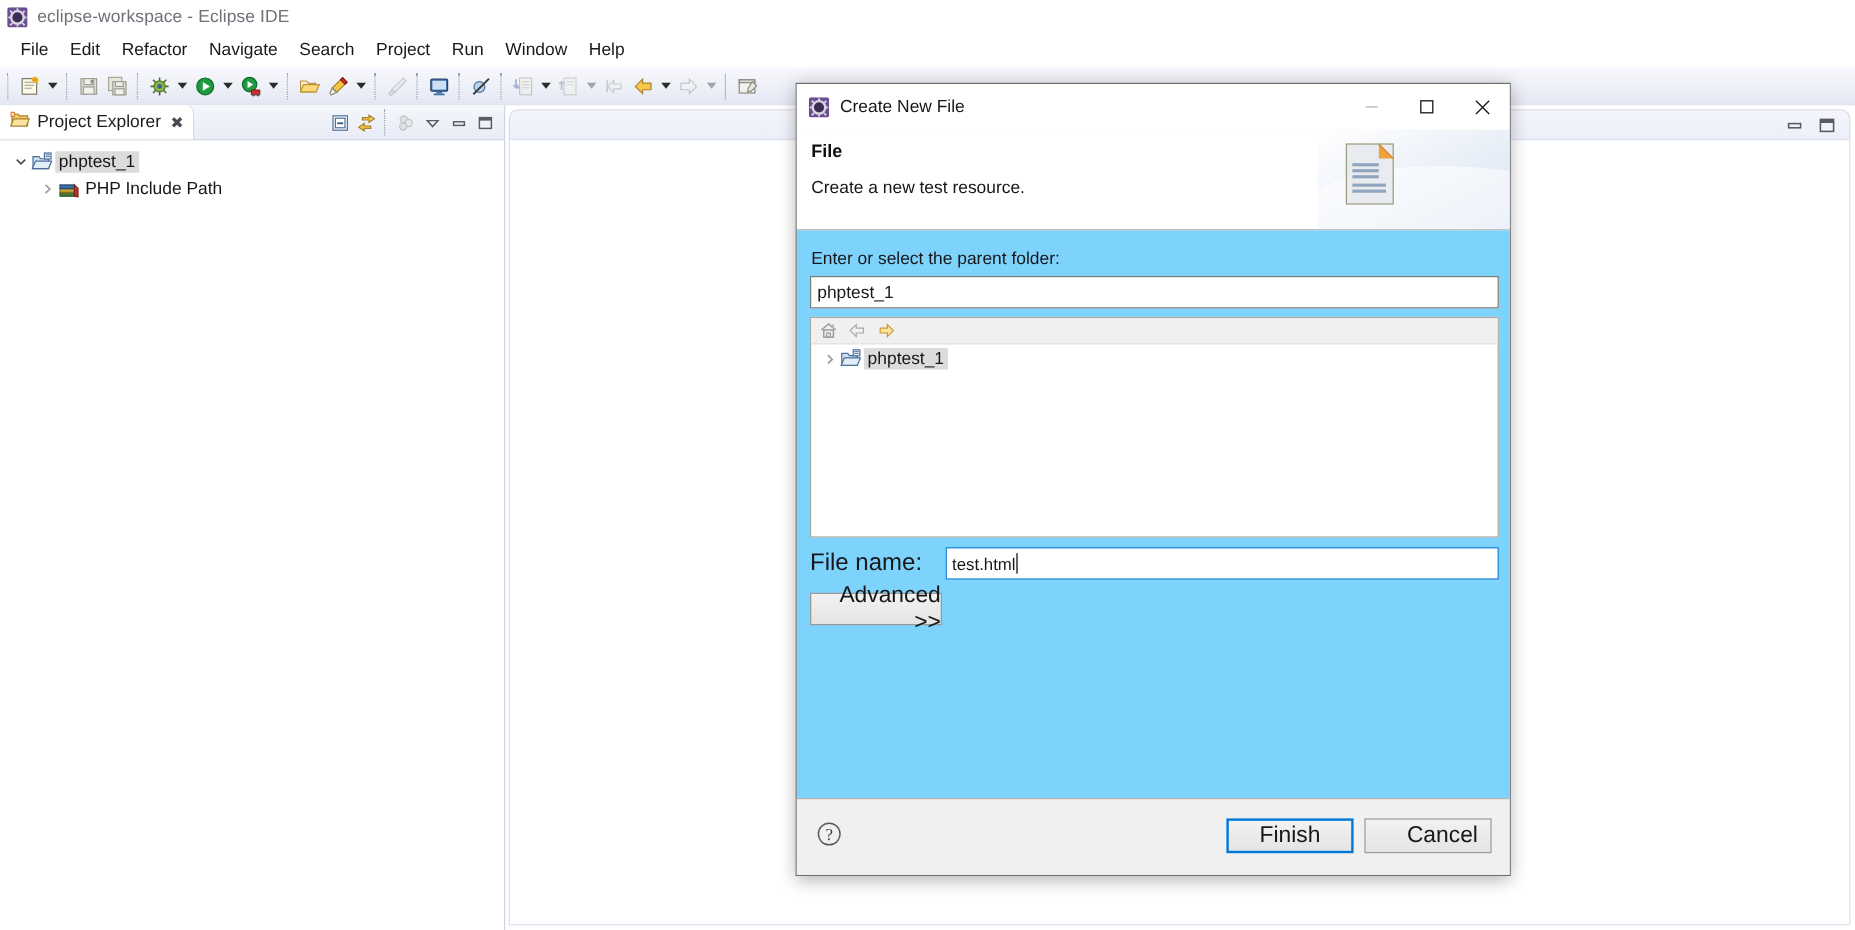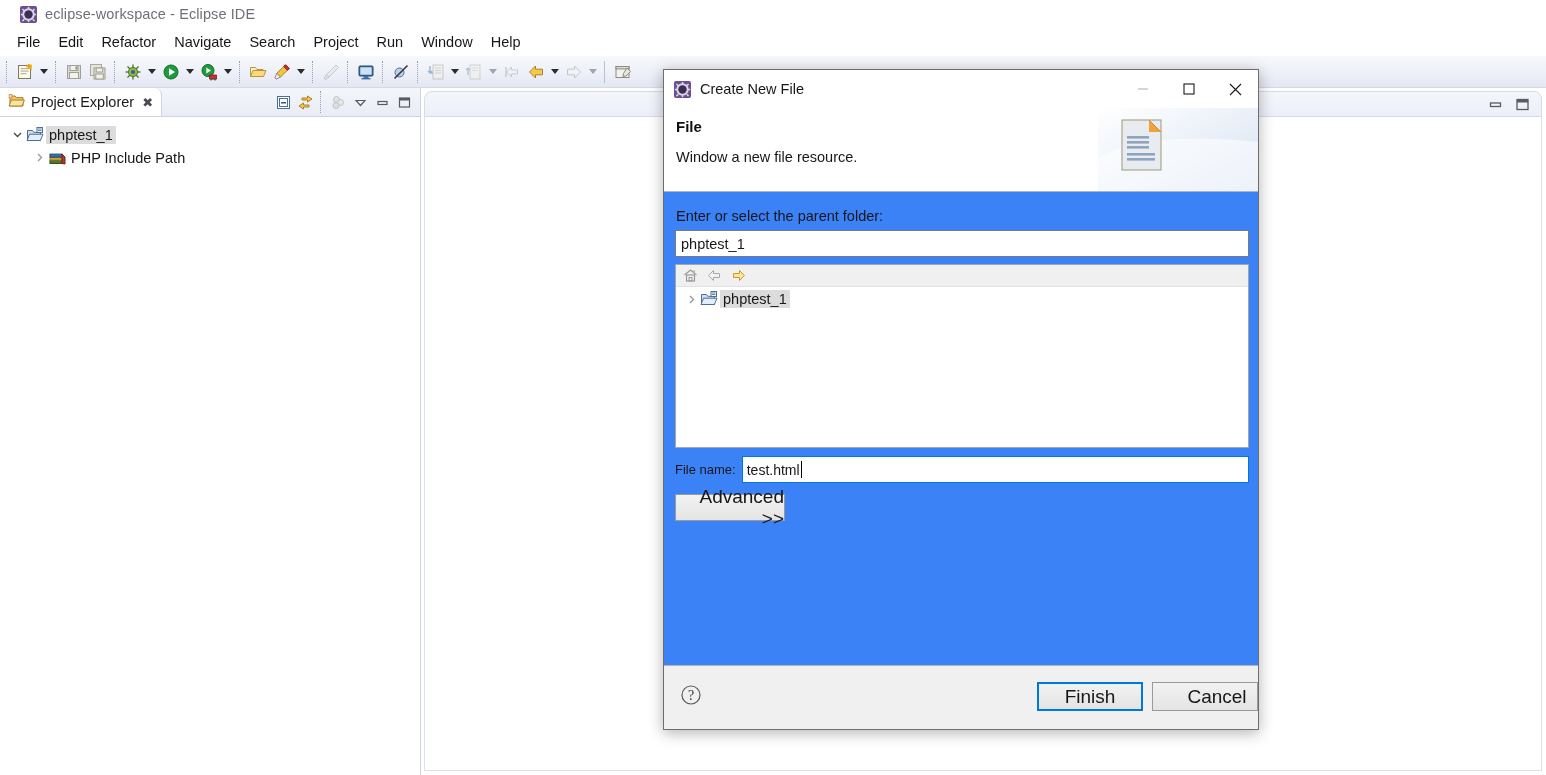--- a/index.html
+++ b/index.html
@@ -21,21 +21,21 @@
   }
 
   
   .titlebar {
     position: absolute;
     left: 0; top: 0;
     width: 1546px; height: 28px;
     background: #ffffff;
     display: flex;
     align-items: center;
-    padding-left: 20px;
+    padding-left: 6px;
     box-sizing: border-box;
   }
   .title-icon {
     width: 17px; height: 17px;
     margin-right: 8px;
     flex: 0 0 auto;
   }
   .title-text {
     font-size: 14.5px;
     color: #6f6f78;
@@ -275,21 +275,21 @@
     color: #17171a;
   }
   .dlg-h-art {
     position: absolute;
     right: 0; top: 0;
     width: 160px; height: 83px;
   }
 
   .dlg-body {
     flex: 1 1 auto;
-    background: #3b82f6;
+    background: #7dd3fc;
     position: relative;
     padding: 0 10px;
     box-sizing: border-box;
   }
   .lbl {
     font-size: 14.5px; color: #17171a;
   }
   .field-label { position:absolute; left:12px; top:16px; }
   .parent-input {
     position: absolute;
@@ -329,21 +329,21 @@
     font-size: 14.5px;
     color: #17171a;
   }
 
   .filename-row {
     position: absolute;
     left: 11px; top: 264px;
     width: 574px; height: 27px;
     display: flex; align-items: center;
   }
-  .filename-label { font-size:13px;color:#17171a;margin-right:6px;white-space:nowrap; }
+  .filename-label { font-size:20px;color:#17171a;margin-right:20px;white-space:nowrap; }
   .filename-input {
     flex: 1 1 auto;
     height: 27px;
     background: #ffffff;
     border: 1px solid #0078d7;
     box-sizing: border-box;
     display: flex; align-items: center;
     padding-left: 4px;
     font-size: 14px;
     color: #17171a;
@@ -376,21 +376,21 @@
     border-top: 1px solid #b4b4b4;
     position: relative;
   }
   .help-btn {
     position: absolute;
     left: 16px; top: 18px;
     width: 22px; height: 22px;
   }
   .footer-btns {
     position: absolute;
-    right: 0; top: 16px;
+    right: 15px; top: 16px;
     display: flex; gap: 9px;
   }
   .btn-finish {
     width: 106px; height: 29px;
     border: 2px solid #0078d7;
   }
   .btn-cancel {
     width: 106px; height: 29px; padding-left: 24px;
   }
 </style>
@@ -795,21 +795,21 @@
         <div class="wbtn close">
           <svg width="13" height="13" viewBox="0 0 13 13">
               <path d="M1 1 L12 12 M12 1 L1 12" stroke="#1a1a1a" stroke-width="1.1"></path>
             </svg>
         </div>
       </div>
     </div>
 
     <div class="dlg-header">
       <div class="dlg-h-title">File</div>
-      <div class="dlg-h-sub">Window a new file resource.</div>
+      <div class="dlg-h-sub">Create a new test resource.</div>
       <div class="dlg-h-art">
         <svg width="160" height="83" viewBox="0 0 160 83">
           <defs>
             <linearGradient id="bggrad" x1="0" y1="0" x2="1" y2="1">
               <stop offset="0%" stop-color="#ffffff"></stop>
               <stop offset="100%" stop-color="#d7e2f2"></stop>
             </linearGradient>
           </defs>
           <rect x="0" y="0" width="160" height="83" fill="url(#bggrad)"></rect>
           <path d="M0 50 Q50 22 160 34 L160 83 L0 83 Z" fill="#ffffff" opacity=".55"></path>

